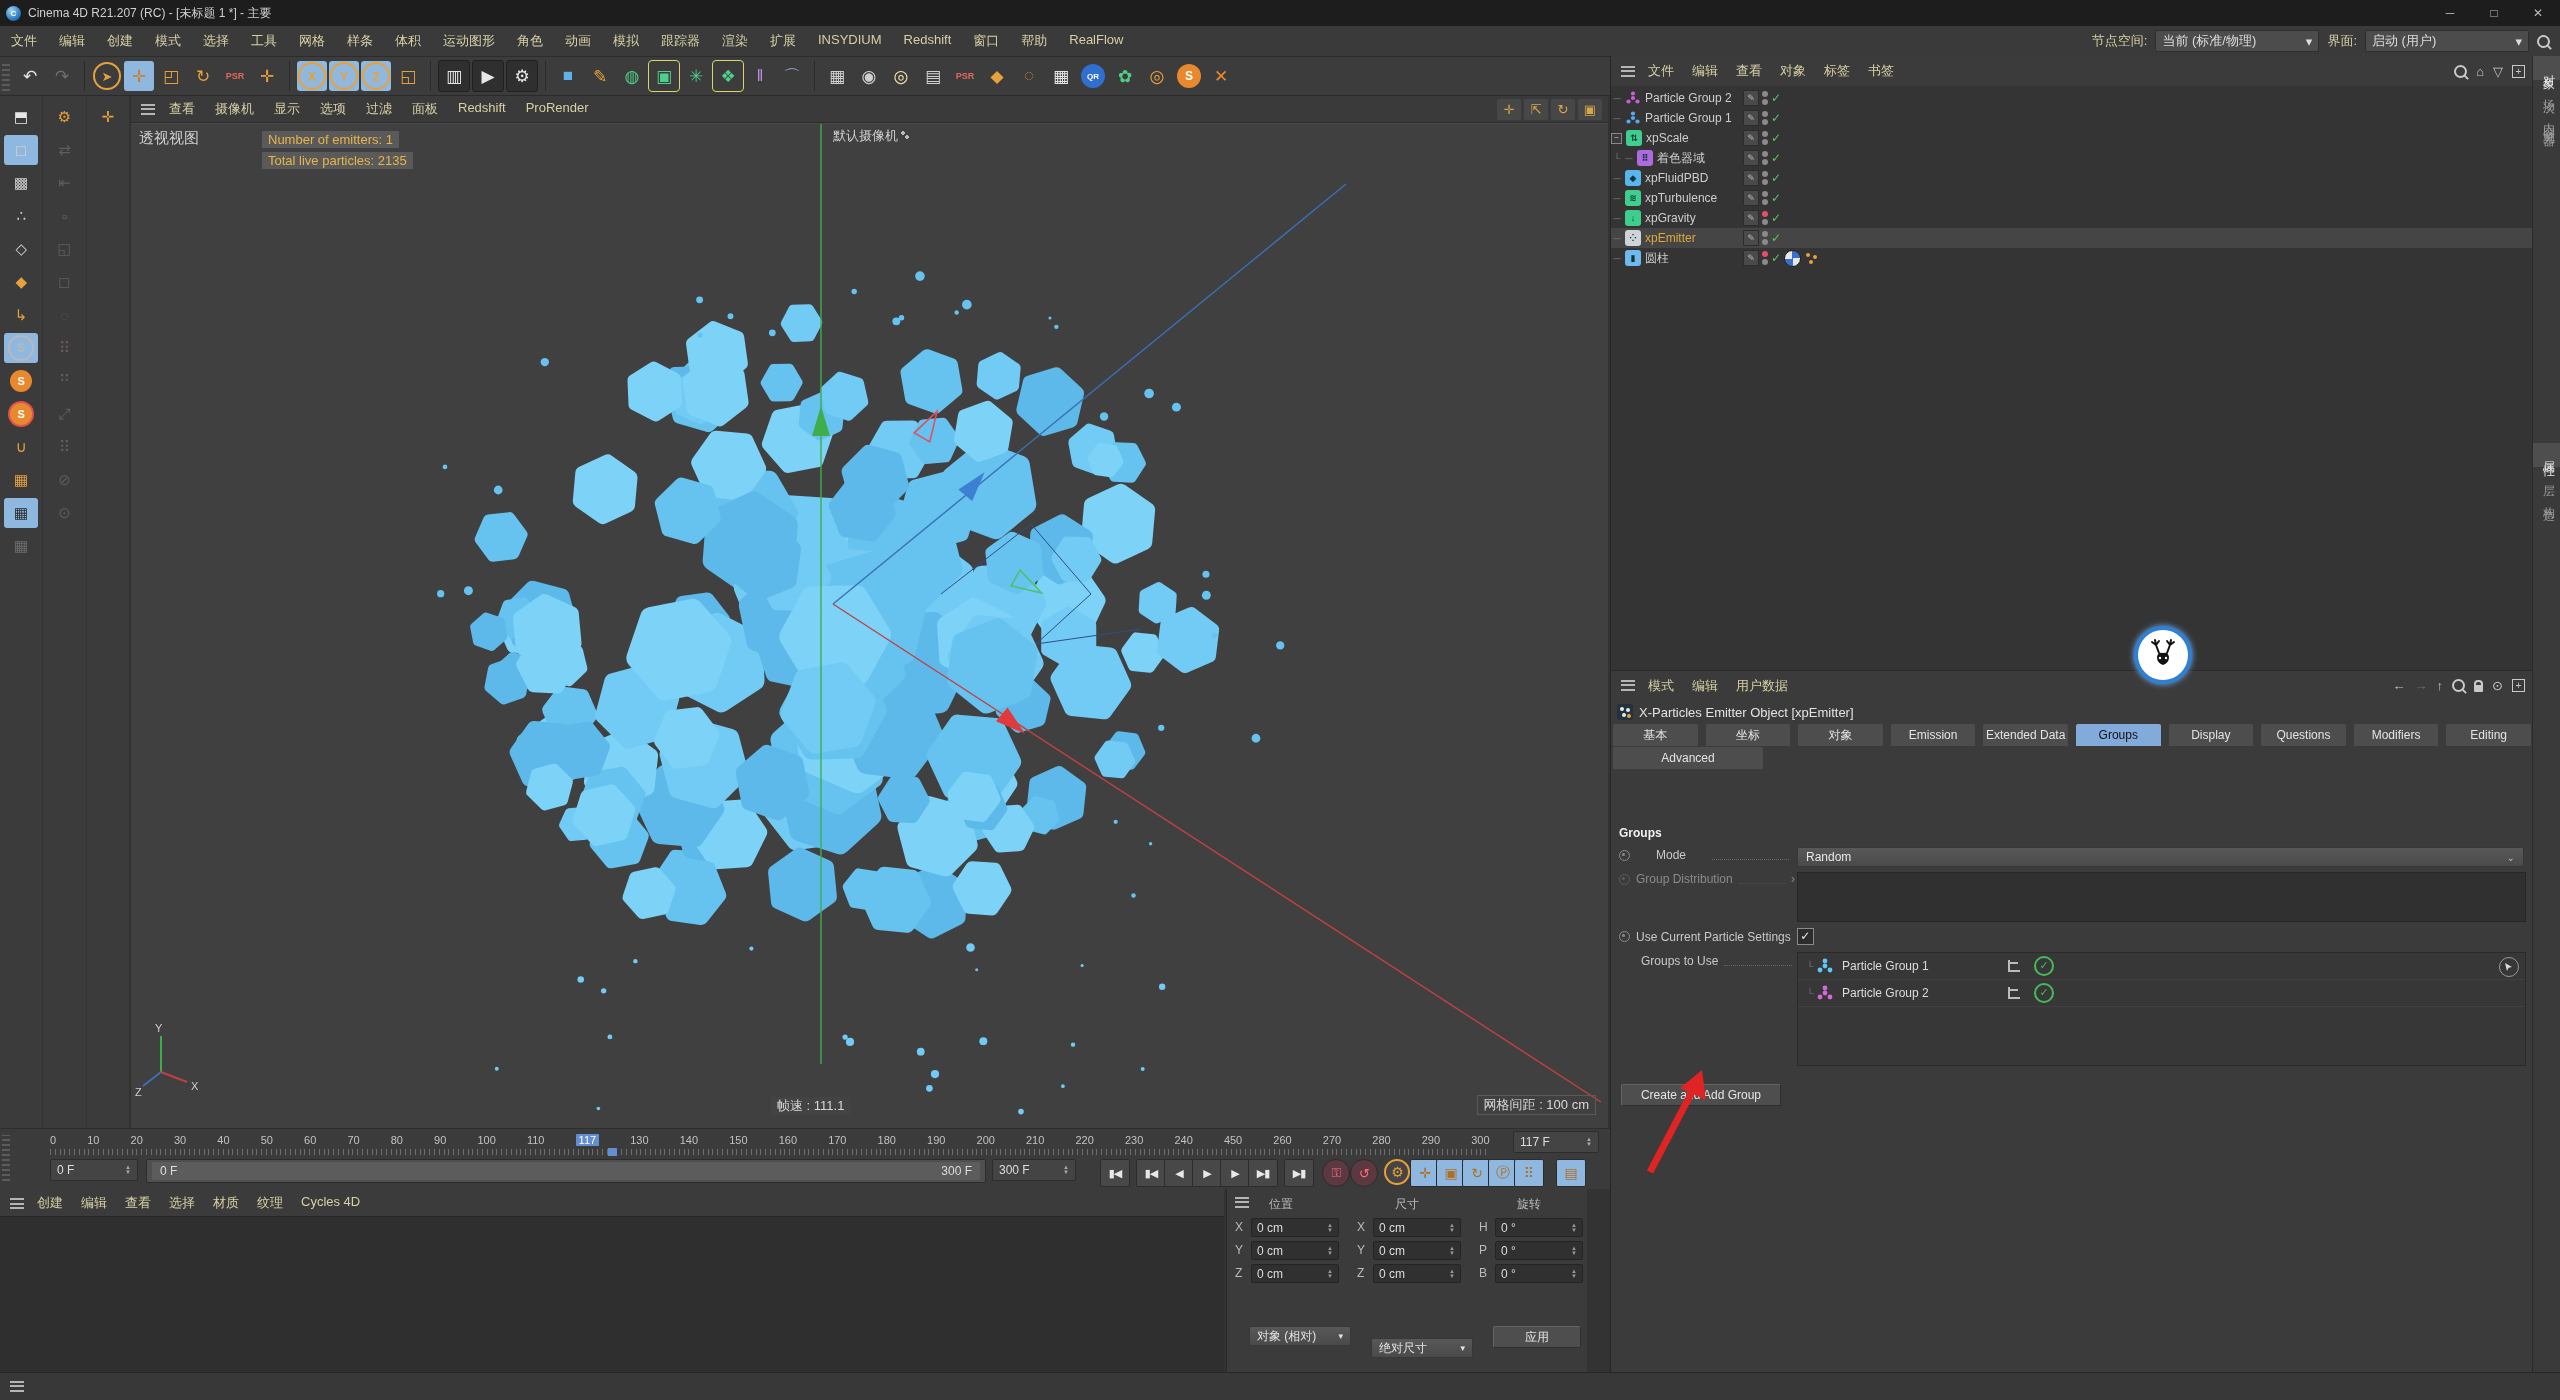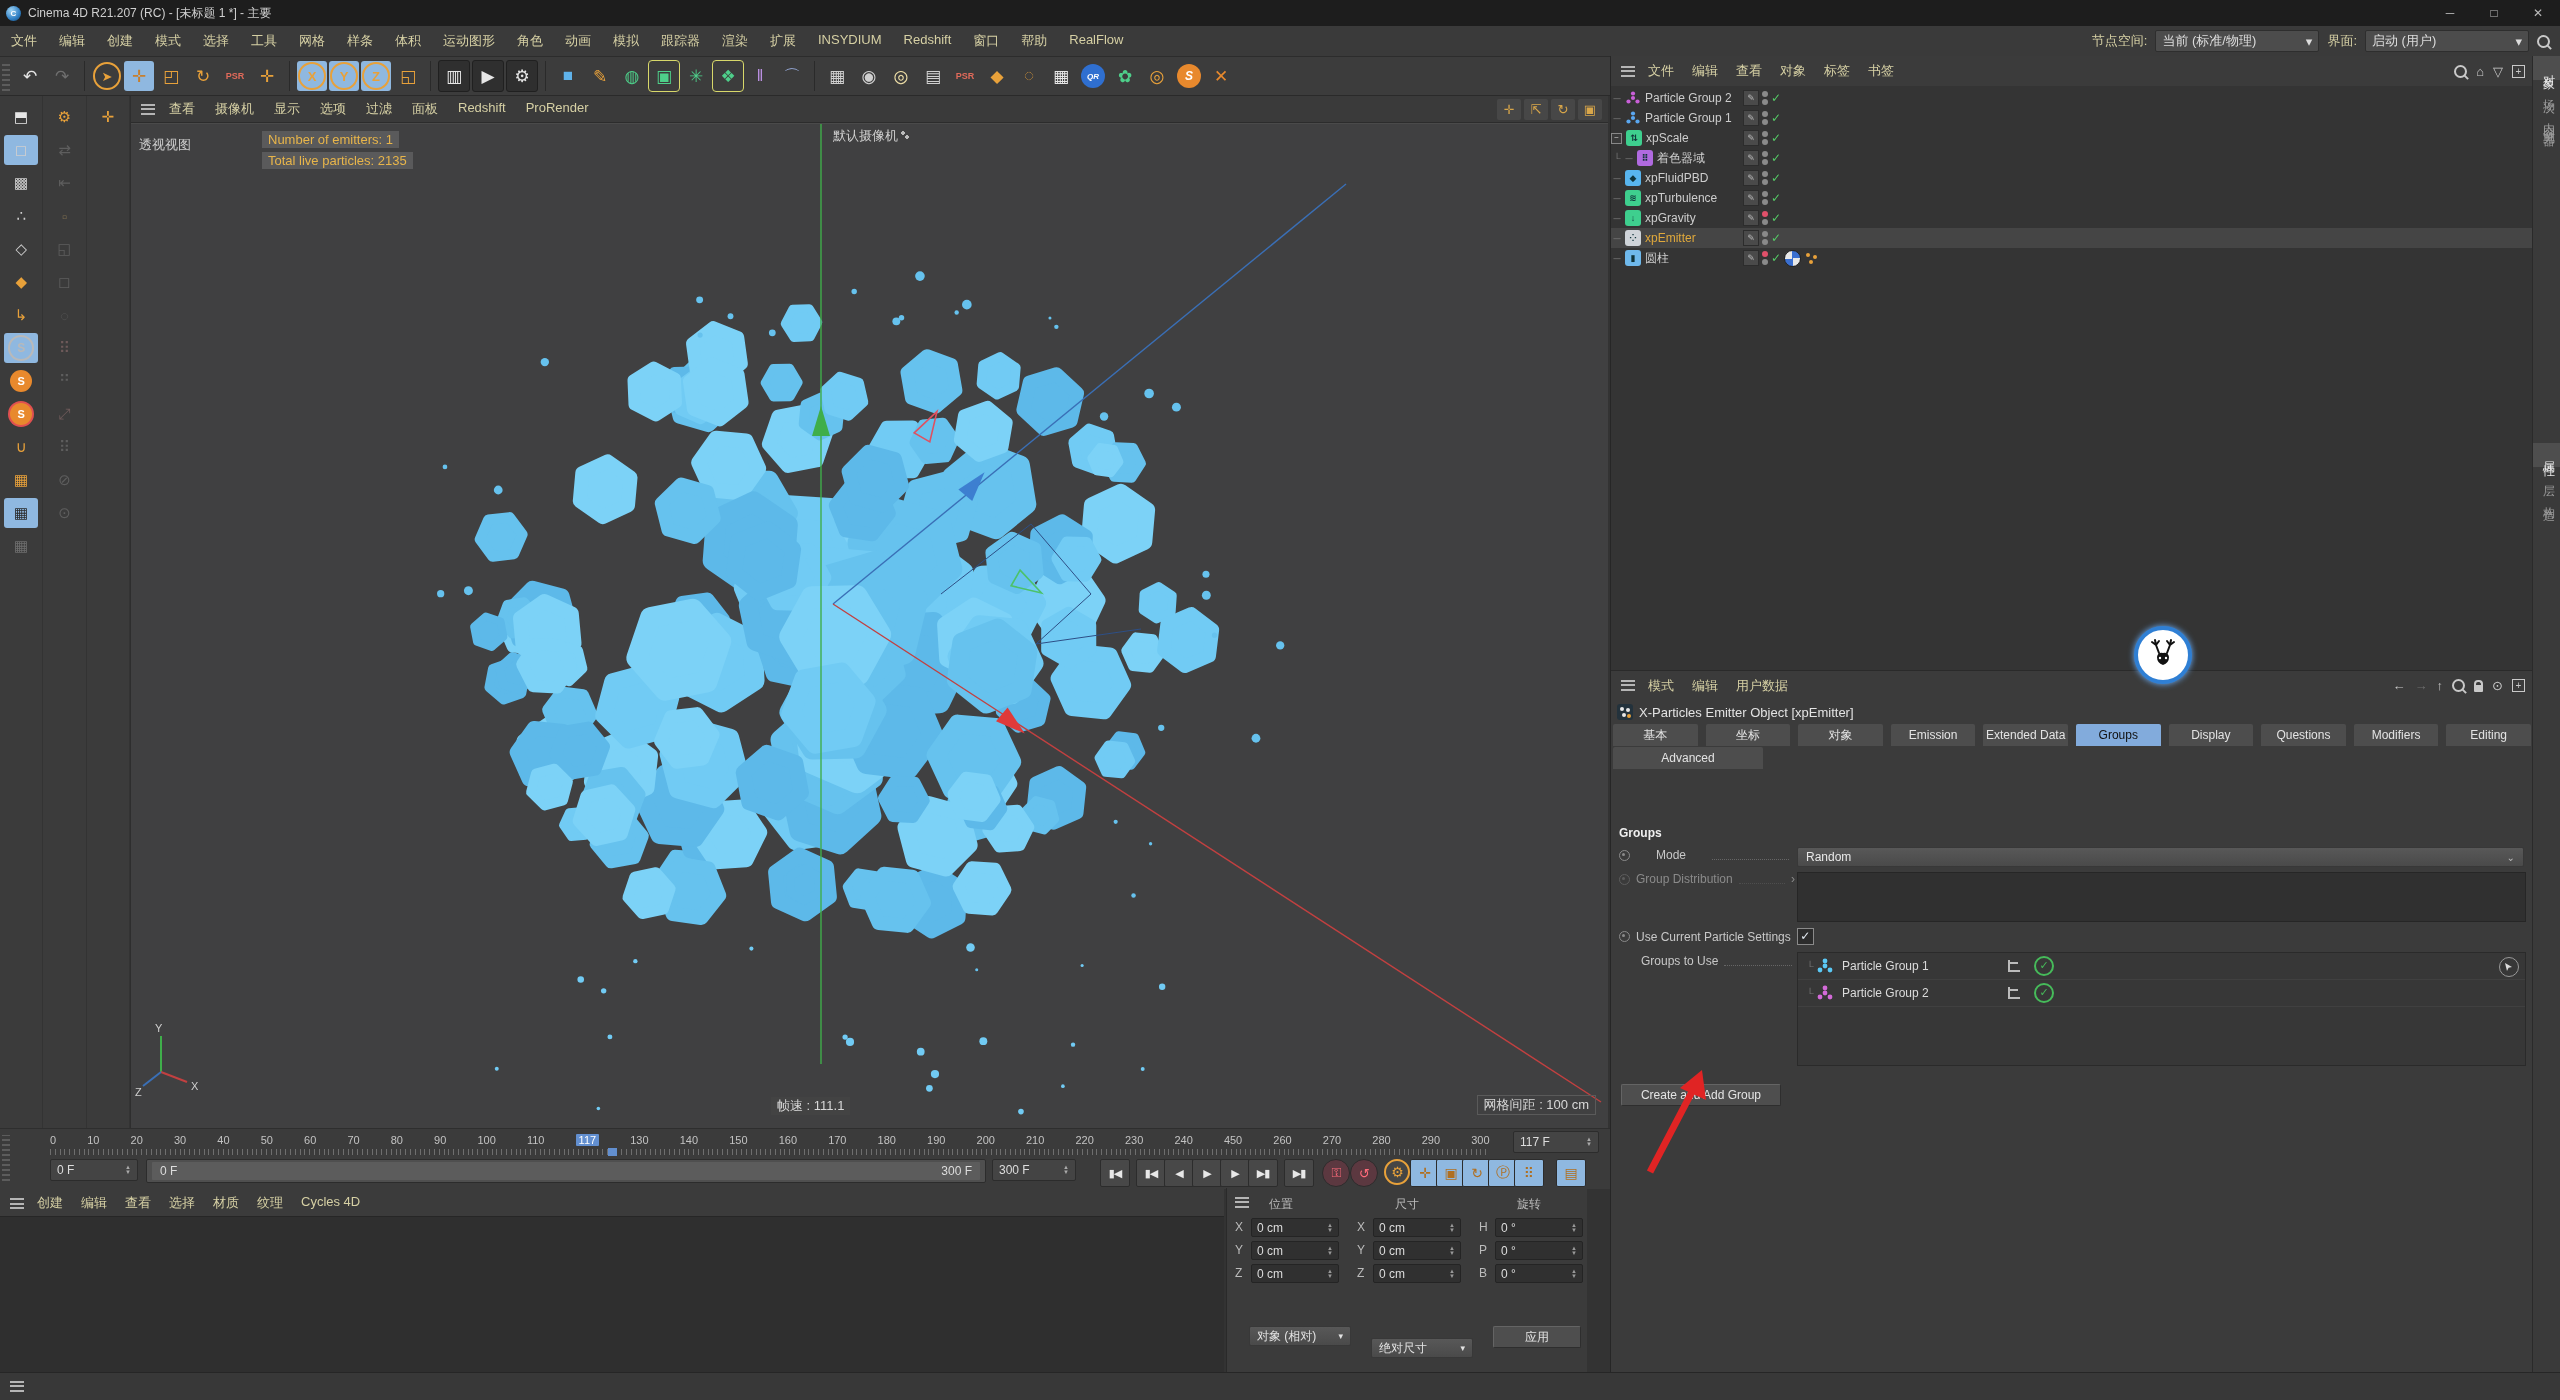--- a/index.html
+++ b/index.html
@@ -17,38 +17,38 @@
   .mb-drop{background:#4c4c4c;border:1px solid #2e2e2e;border-radius:2px;height:20px;display:flex;align-items:center;padding:0 6px;color:#ddd;min-width:150px;justify-content:space-between;gap:10px;}
   
   .toolbar{position:absolute;left:0;top:57px;width:1610px;height:39px;background:#3c3c3c;border-bottom:1px solid #2a2a2a;display:flex;align-items:center;padding-left:14px;box-sizing:border-box;}
   .tb-handle{position:absolute;left:2px;top:4px;width:8px;height:30px;background:repeating-linear-gradient(0deg,#5c5c5c 0 2px,transparent 2px 5px);}
   .ti{width:30px;height:30px;border-radius:3px;display:flex;align-items:center;justify-content:center;font-size:17px;margin:0 1px;position:relative;flex:none;}
   .ti.active{background:#8fb8e0;}
   .ti.dark{background:#2f2f2f;border:1px solid #202020;}
   .ti.hl{outline:1px solid #d8d86a;}
   .ti.small{font-size:9px;font-weight:bold;letter-spacing:0;}
   .ti .ring{width:24px;height:24px;border:2px solid currentColor;border-radius:50%;display:flex;align-items:center;justify-content:center;font-size:13px;font-weight:bold;}
-  .ti .round{width:24px;height:24px;border-radius:50%;display:flex;align-items:center;justify-content:center;font-size:12px;font-weight:bold;color:#fff;font-style:italic;}
+  .ti .round{width:24px;height:24px;border-radius:50%;display:flex;align-items:center;justify-content:center;font-size:12px;font-weight:bold;color:#fff;}
   .tsep{width:1px;height:30px;background:#2a2a2a;margin:0 6px;flex:none;}
   
   .palette{position:absolute;left:0;top:96px;width:130px;height:1032px;background:#3b3b3b;border-right:1px solid #2e2e2e;display:flex;}
   .pcol{width:43px;border-right:1px solid #333;display:flex;flex-direction:column;align-items:center;padding-top:6px;gap:3px;}
   .pi{width:34px;height:30px;border-radius:3px;display:flex;align-items:center;justify-content:center;font-size:15px;flex:none;position:relative;}
   .pi.active{background:#8fb8e0;}
   .pi .ring{width:22px;height:22px;border:2px solid currentColor;border-radius:50%;display:flex;align-items:center;justify-content:center;font-size:12px;font-weight:bold;}
   .pi .round{width:22px;height:22px;border-radius:50%;display:flex;align-items:center;justify-content:center;font-size:11px;font-weight:bold;color:#fff;}
   .pi .ring2{box-shadow:0 0 0 2px #e05050;}
   
   .viewport{position:absolute;left:131px;top:96px;width:1477px;height:1032px;background:#3f3f40;}
   .vp-menu{position:absolute;left:0;top:0;width:100%;height:27px;background:#3a3a3a;border-bottom:1px solid #2c2c2c;display:flex;align-items:center;font-size:13px;color:#d6d0a4;box-sizing:border-box;padding-left:6px;}
   .vp-menu .mi{padding:0 10px;}
   .vp-nav{margin-left:auto;display:flex;gap:3px;padding-right:6px;}
   .vp-nav .nv{width:24px;height:21px;background:#474747;border-radius:2px;display:flex;align-items:center;justify-content:center;color:#d8a64a;font-size:13px;}
   .vp-canvas{position:absolute;left:0;top:27px;width:1477px;height:1005px;background:#404041;overflow:hidden;border-top:1px solid #4a4a4a;}
-  .vp-label{position:absolute;left:8px;top:12px;color:#cfcfcf;font-size:13px;}
+  .vp-label{position:absolute;left:8px;top:5px;color:#cfcfcf;font-size:15px;}
   .vp-cam{position:absolute;left:702px;top:3px;color:#cfcfcf;font-size:13px;display:flex;align-items:center;gap:3px;}
   .cam-dots{display:inline-block;width:8px;height:10px;background:radial-gradient(circle 2px at 2px 2px,#bbb 95%,transparent),radial-gradient(circle 2px at 6px 6px,#bbb 95%,transparent);}
   .hud{position:absolute;left:131px;top:7px;display:flex;flex-direction:column;gap:4px;}
   .hud div{background:rgba(130,130,130,.4);color:#e8b54a;font-size:13px;padding:1px 6px;width:max-content;}
   .vp-fps{position:absolute;left:640px;bottom:14px;color:#d8d8d8;font-size:13px;background:rgba(70,70,70,.5);padding:0 6px;}
   .vp-grid{position:absolute;right:12px;bottom:14px;color:#d8d8d8;font-size:13px;border:1px solid #5a5a5a;padding:0 6px;}
   
   .rpanel{position:absolute;left:1610px;top:56px;width:922px;height:1316px;background:#3b3b3b;border-left:1px solid #262626;}
   .pm-menu{position:absolute;left:0;width:100%;height:30px;display:flex;align-items:center;font-size:13px;color:#d6d0a4;background:#3b3b3b;box-sizing:border-box;padding-left:6px;}
   .pm-menu .mi{padding:0 9px;}

